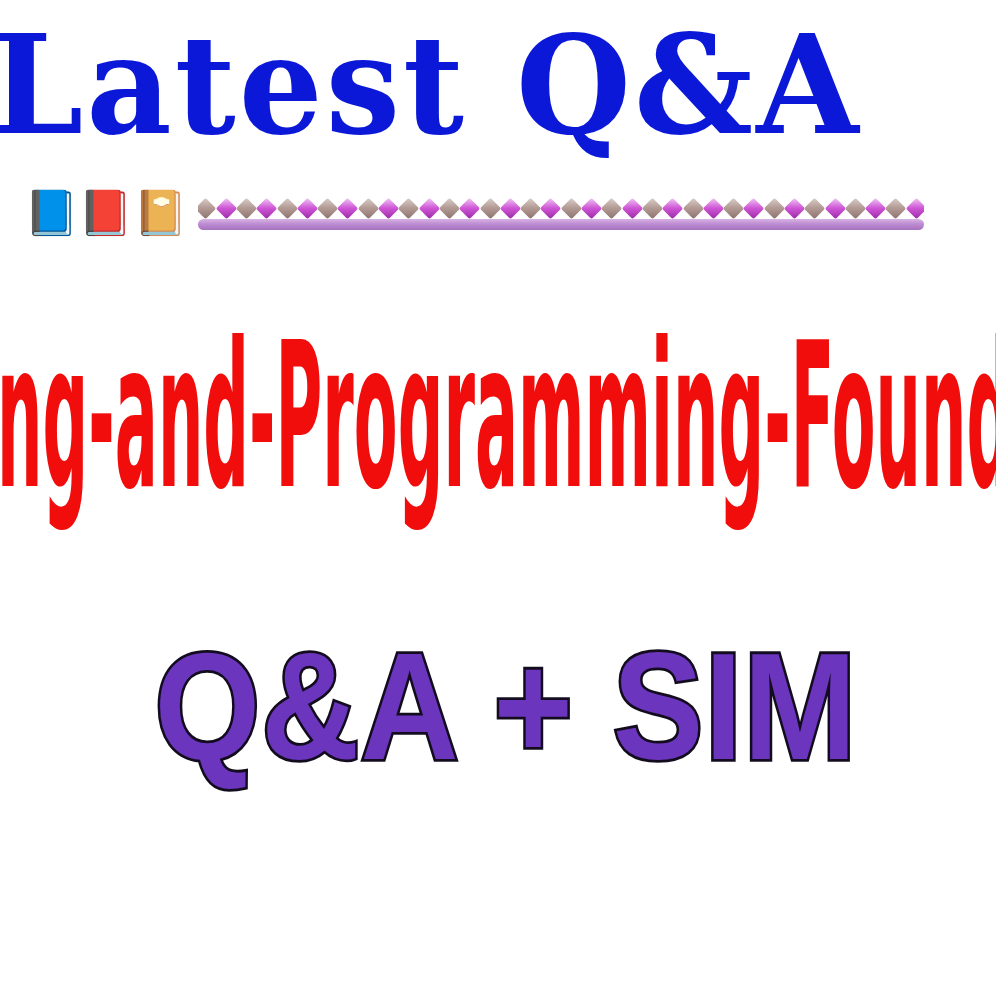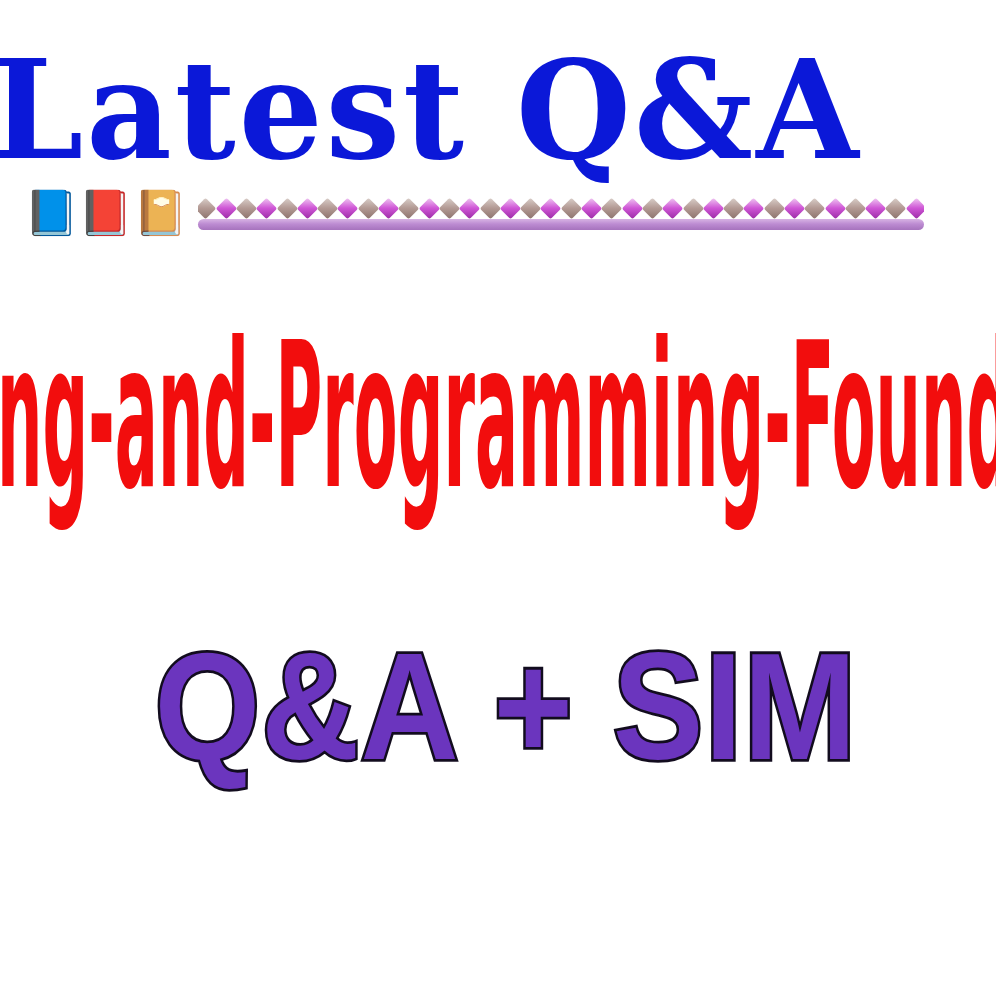--- a/index.html
+++ b/index.html
@@ -27,21 +27,20 @@
   
   .headline-row {
     position: absolute;
     left: 0;
     top: 6px;
     width: 852px;
     height: 160px;
     display: flex;
     align-items: center;
     justify-content: center;
-    margin-top: 25px;
   }
   .headline {
     font-family: "DejaVu Serif", "Liberation Serif", serif;
     font-weight: 700;
     font-size: 132px;
     line-height: 1;
     color: #0B18D8;
     letter-spacing: 3px;
     white-space: nowrap;
     transform: scaleX(1.0) scaleY(1.03);

